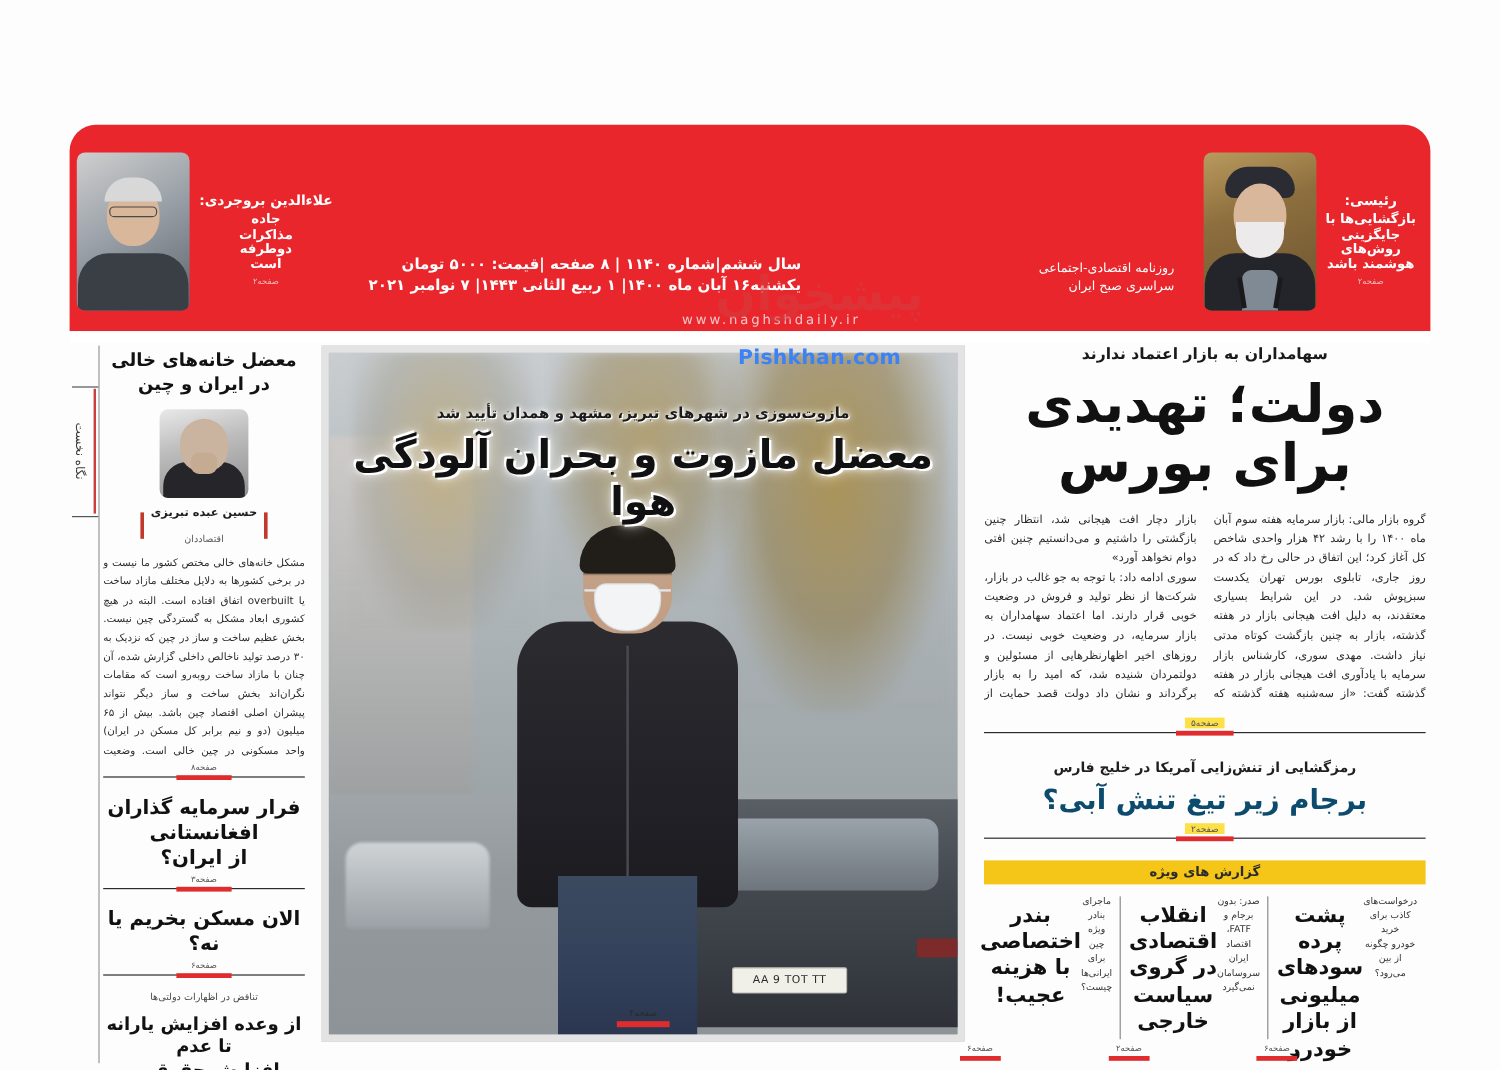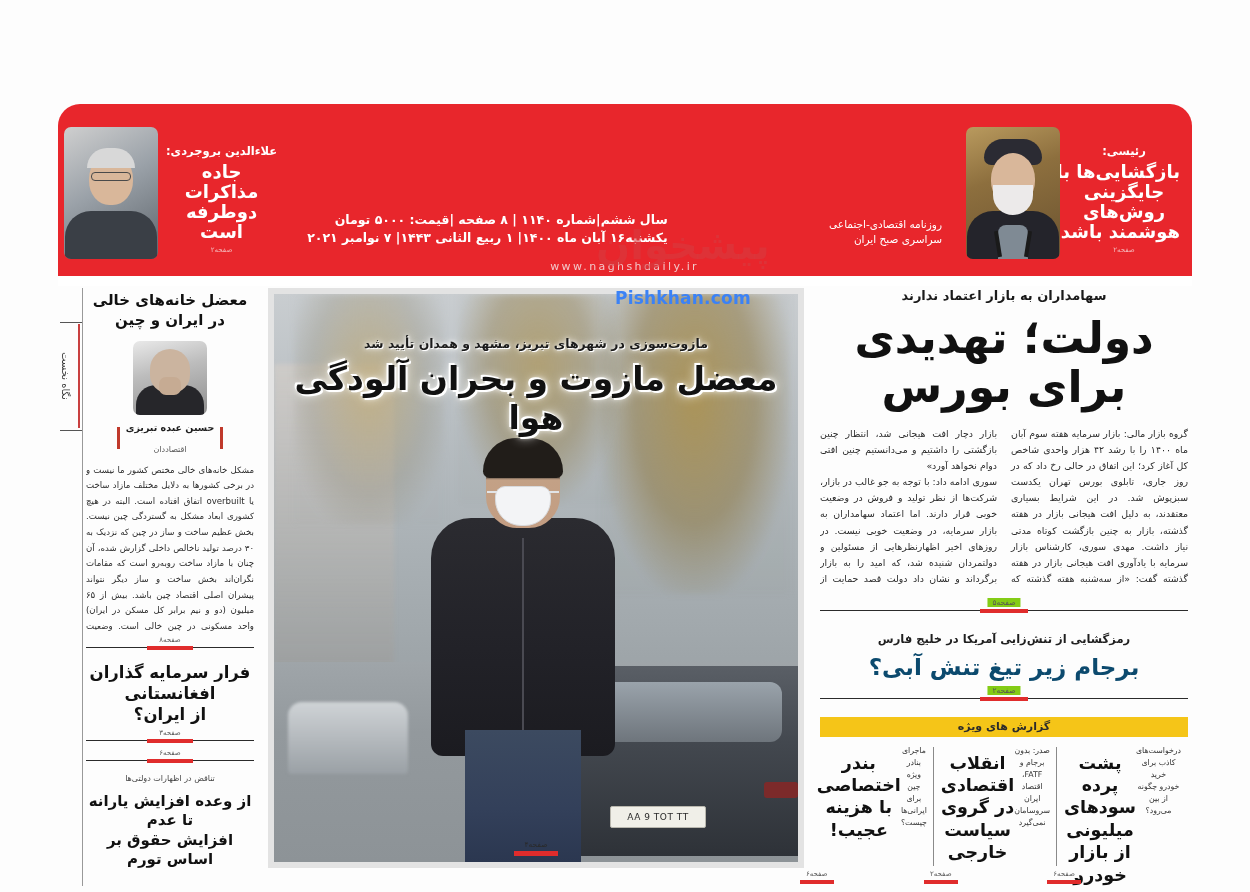--- a/index.html
+++ b/index.html
@@ -102,21 +102,21 @@
     color: #ffffff;
     line-height: 1.12;
     padding-top: 14px;
     max-width: 112px;
   }
   .promo-kicker {
     font-size: 11.5px; font-weight: bold;
     margin-bottom: 4px; color:#ffffff;
   }
   .promo-line {
-    font-size: 18px; font-weight: bold; color: #ffffff;
+    font-size: 11px; font-weight: bold; color: #ffffff;
     white-space: nowrap;
   }
   .promo-page {
     font-size: 7px; color: #f4b9bb; margin-top: 5px;
   }
 
   
   .title-block {
     flex: 1 1 auto;
     position: relative;
@@ -207,21 +207,21 @@
     direction: rtl;
   }
   .rule-page {
     margin-top: 8px; position: relative; height: 16px;
   }
   .rule-page .ln {
     position:absolute; left:0; right:0; top:10px; height:1px; background:#2b2b2b;
   }
   .rule-page .pg {
     position:absolute; left:50%; transform:translateX(-50%);
-    top:-2px; font-size:7.5px; color:#555; background:#84cc16; padding:0 5px; z-index:2;
+    top:-2px; font-size:7.5px; color:#555; background:#fde047; padding:0 5px; z-index:2;
   }
   .rule-page .tick {
     position:absolute; left:50%; transform:translateX(-50%);
     top:9px; width:48px; height:4px; background:#e02c2c; z-index:1;
   }
 
   .second-kicker { text-align:center; font-size:11.5px; font-weight:bold; color:#1f1f1f; margin-top:16px; }
   .second-head   { text-align:center; font-size:23px; font-weight:bold; color:#0c4a6e; margin-top:8px; }
 
   .yellow-band {
@@ -599,20 +599,21 @@
         <div class="lb-item">
           <div class="lb-head">فرار سرمایه گذاران افغانستانی<br>از ایران؟</div>
           <div class="lb-rule">
             <div class="ln"></div>
             <div class="tick"></div>
             <div class="pg">صفحه۳</div>
           </div>
         </div>
 
         <div class="lb-item">
+          <div class="lb-head">الان مسکن بخریم یا نه؟</div>
           <div class="lb-rule">
             <div class="ln"></div>
             <div class="tick"></div>
             <div class="pg">صفحه۶</div>
           </div>
         </div>
 
         <div class="lb-item">
           <div class="lb-kicker">تناقض در اظهارات دولتی‌ها</div>
           <div class="lb-head sm">از وعده افزایش یارانه تا عدم<br>افزایش حقوق بر اساس تورم</div>

